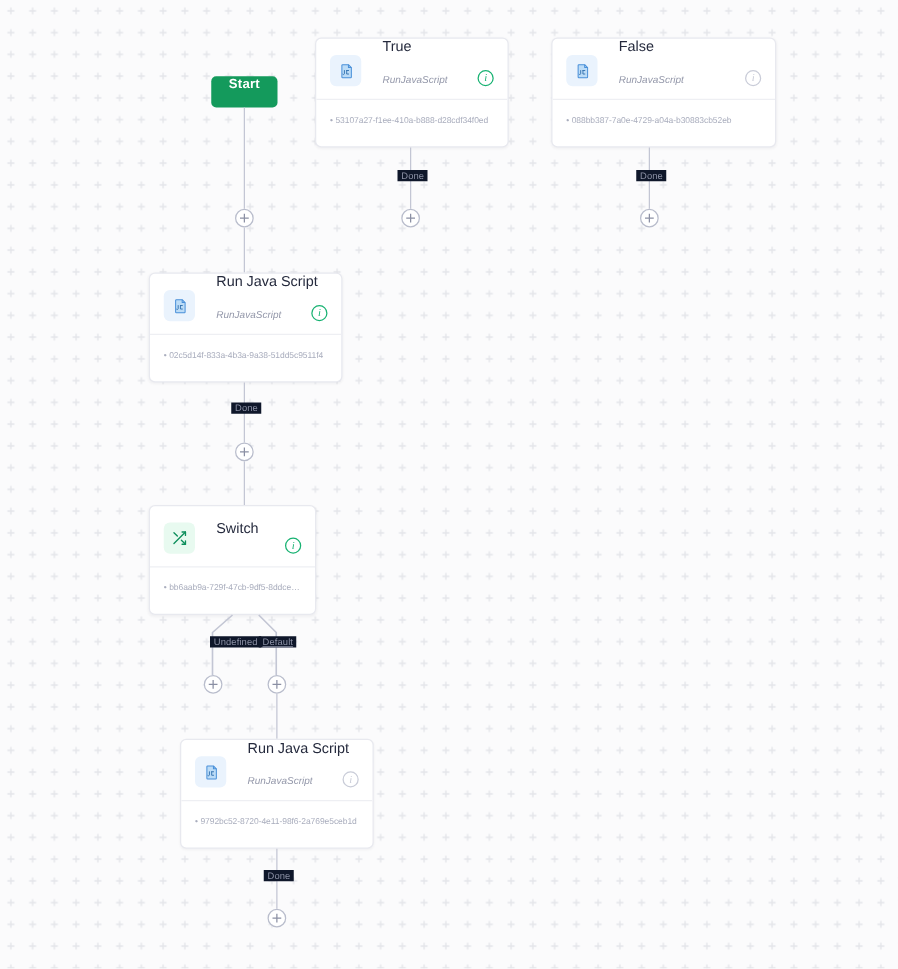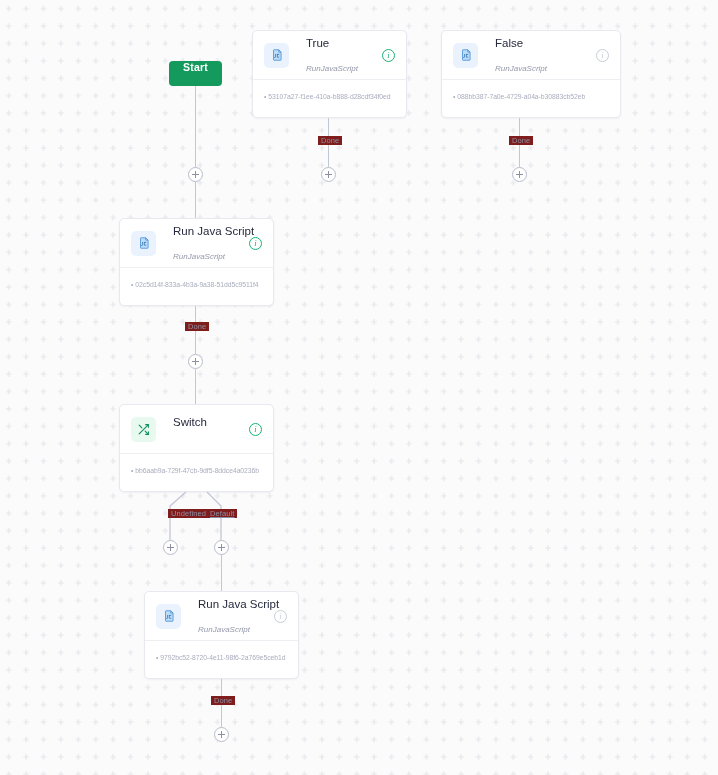--- a/index.html
+++ b/index.html
@@ -57,21 +57,21 @@
   .edge {
     position: absolute;
     background: #c3c6d4;
     width: 1.3px;
   }
 
   .edge-label {
     position: absolute;
     font-size: 7.5px;
     color: #8b90a4;
-    background: #7f1d1d;
+    background: #0f172a;
     padding: 0 3px;
     white-space: nowrap;
     letter-spacing: .1px;
   }
 
   
   .plus-btn {
     position: absolute;
     width: 15px;
     height: 15px;
@@ -117,21 +117,21 @@
     background: #ffffff;
     border: 1px solid #e8e9ef;
     border-radius: 5px;
     box-shadow: 0 1px 2px rgba(30,36,60,.05);
     overflow: hidden;
     cursor: pointer;
   }
 
   .node-head {
     display: flex;
-    align-items: center;
+    align-items: flex-end;
     padding: 10px 11px 10px 11px;
     height: 48px;
   }
 
   .node-icon {
     width: 25px;
     height: 25px;
     border-radius: 5px;
     display: flex;
     align-items: center;
@@ -201,21 +201,21 @@
 
   .node-id::before {
     content: "\2022";
     margin-right: 2px;
   }
 
   
   #node-true          { left: 252px; top: 30px;  width: 155px; height: 88px; }
   #node-false         { left: 441px; top: 30px;  width: 180px; height: 88px; }
   #node-runjs-1       { left: 119px; top: 218px; width: 155px; height: 88px; }
-  #node-switch        { left: 119px; top: 404px; width: 155px; height: 88px; }
+  #node-switch        { left: 119px; top: 404px; width: 134px; height: 88px; }
   #node-runjs-2       { left: 144px; top: 591px; width: 155px; height: 88px; }
 </style>
 </head>
 <body>
 
 <div id="canvas"></div>
 
 <svg id="gridsvg" xmlns="http://www.w3.org/2000/svg">
   <defs>
     <pattern id="crosspat" width="17.4" height="17.4" patternUnits="userSpaceOnUse">

